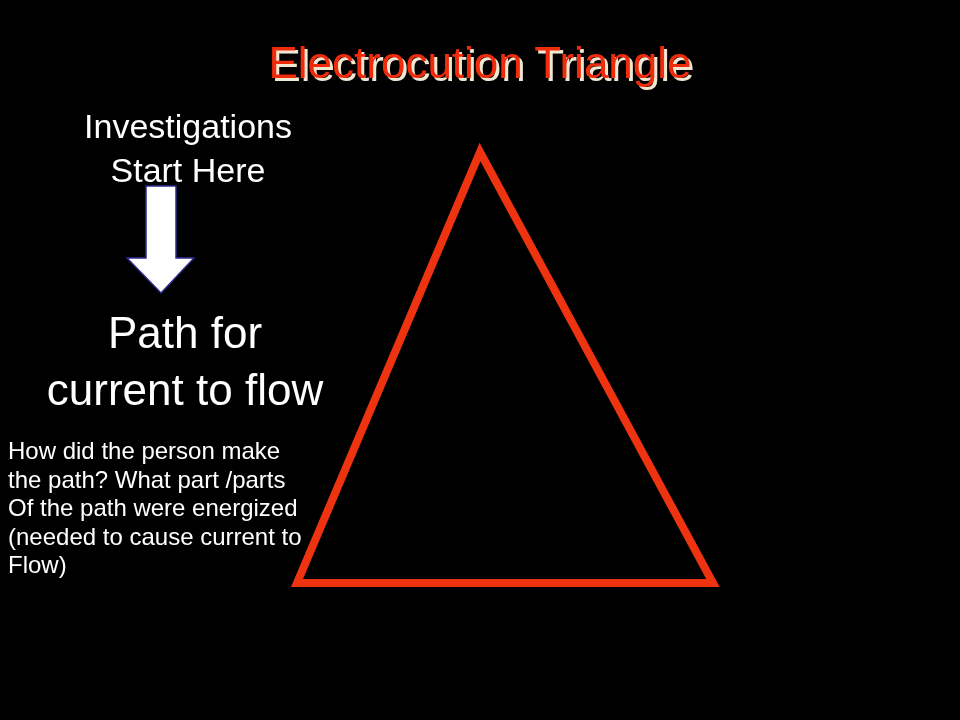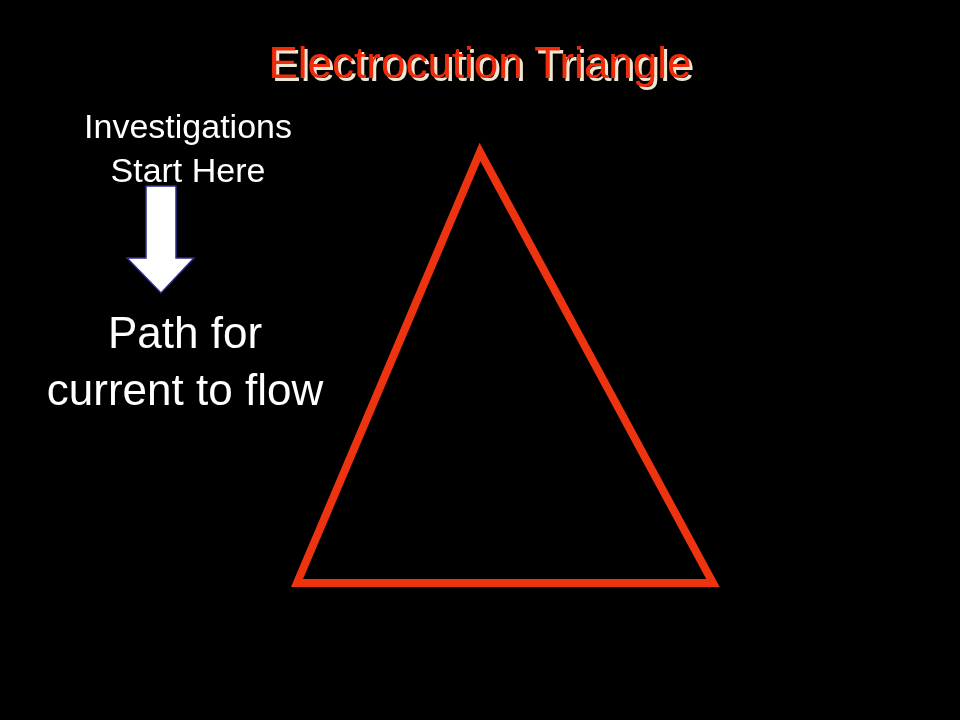--- a/index.html
+++ b/index.html
@@ -91,16 +91,21 @@
 
   <h1 class="abs title">Electrocution Triangle</h1>
 
   <div class="abs investigations pre">Investigations
 Start Here</div>
 
   <div class="abs label-large label-left pre">Path for
 current to flow</div>
 
 
+  <div class="abs path-detail pre">How did the person make
+the path? What part /parts
+Of the path were energized
+(needed to cause current to
+Flow)</div>
 
   <div class="abs time-label">Time</div>
 
 </div>
 
 </body></html>

